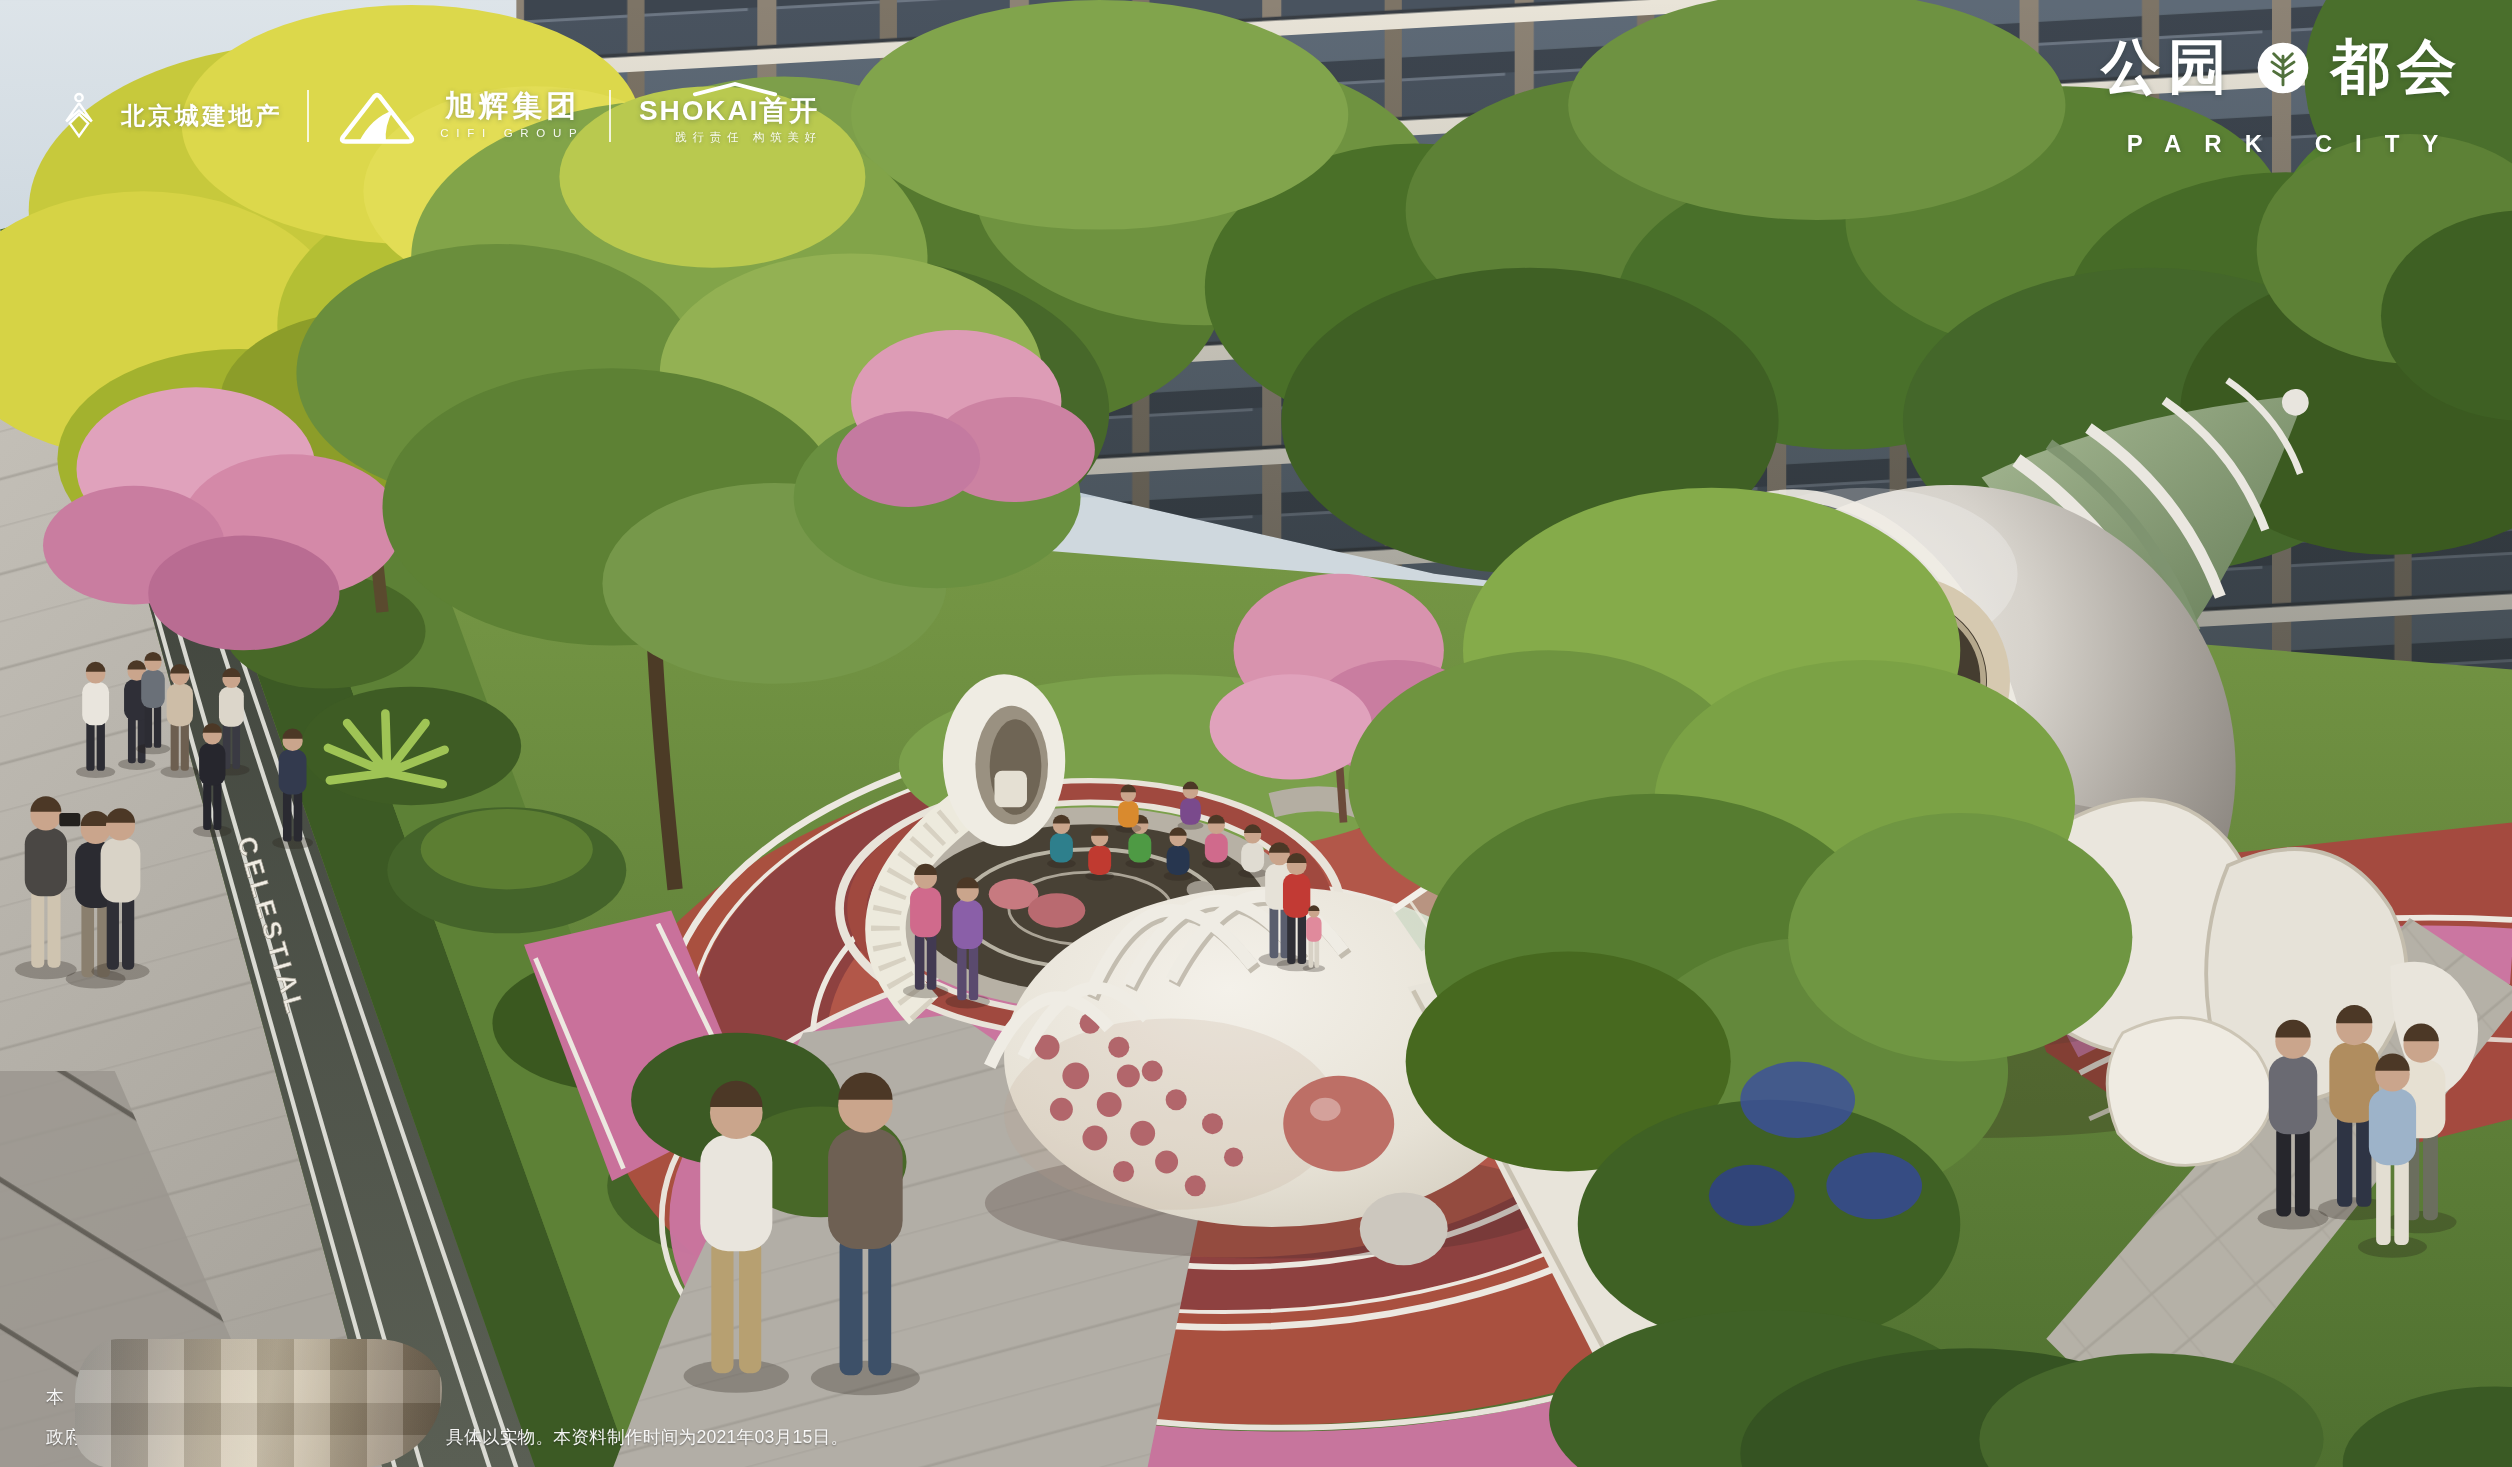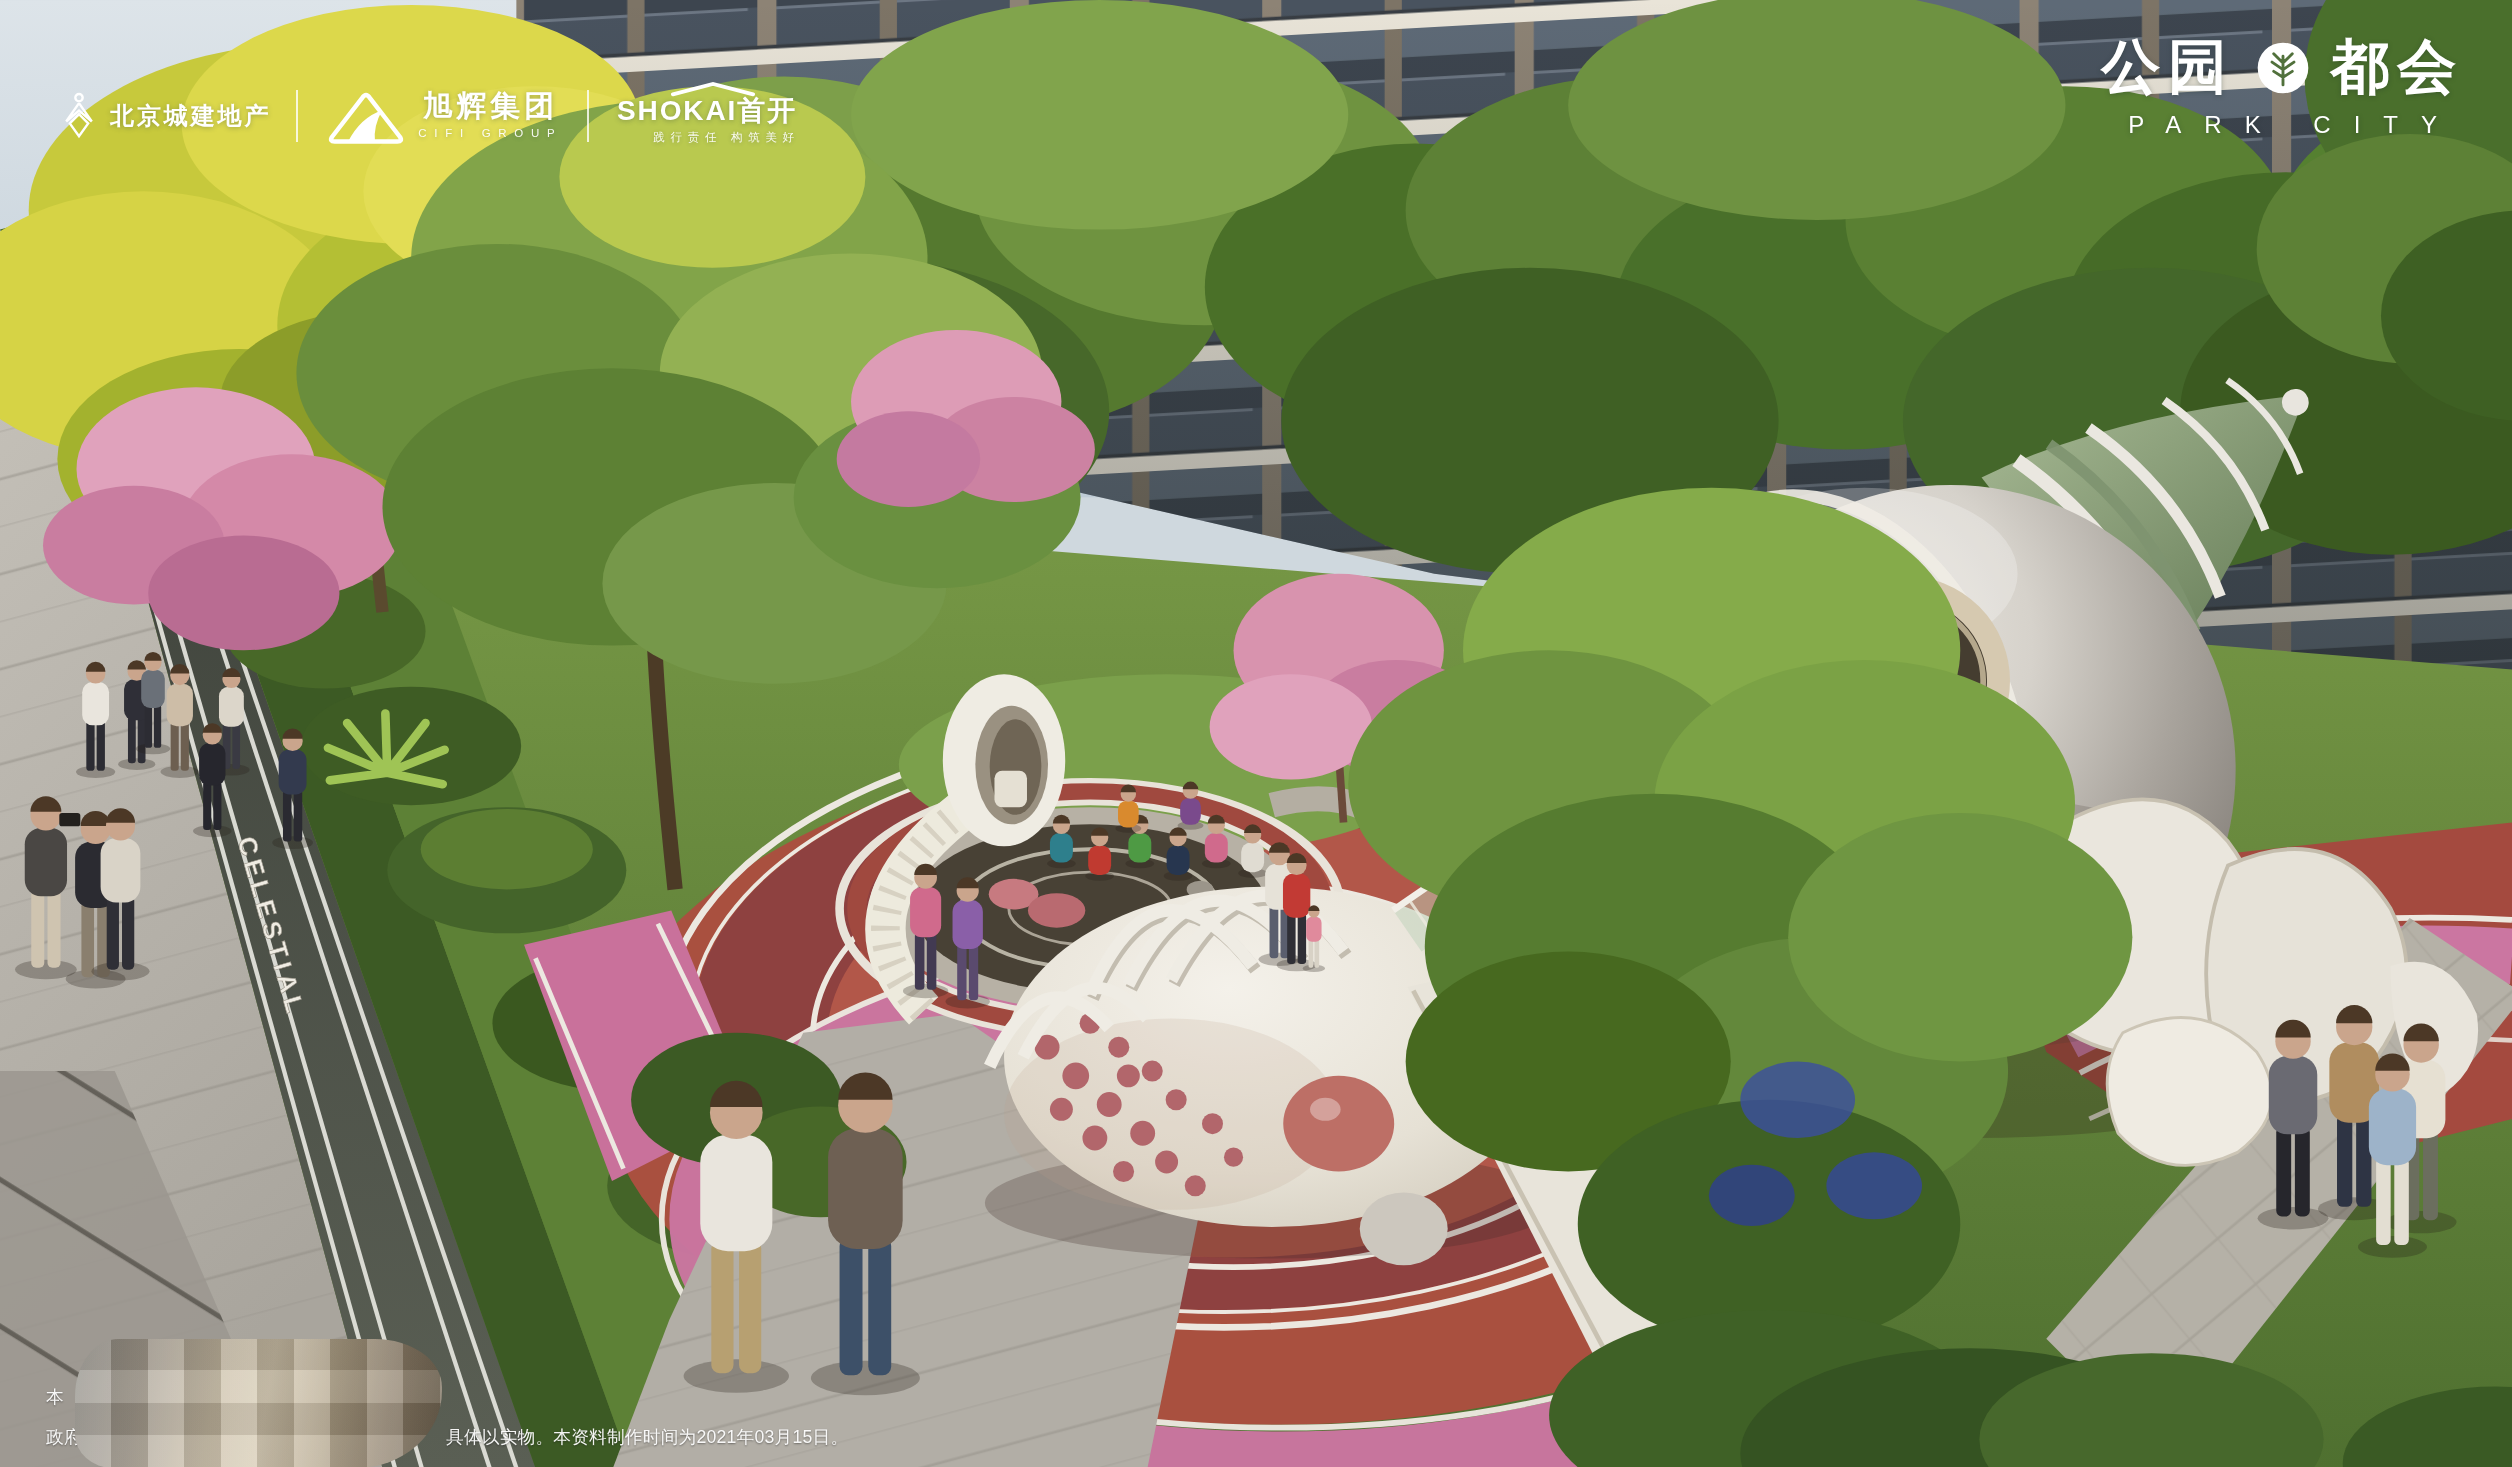--- a/index.html
+++ b/index.html
@@ -6,36 +6,36 @@
   .stage{position:relative;width:2512px;height:1468px;overflow:hidden;
          font-family:"Liberation Sans","DejaVu Sans",sans-serif;background:#cfd8de;}
   .scene{position:absolute;left:0;top:0;width:2512px;height:1468px;display:block;}
   
   .psh{fill:rgba(35,28,22,.28);}
   .ph{fill:#caa58c;}
   .phr{fill:#4c3826;}
   
   .brandbar{position:absolute;left:57px;top:86px;display:flex;align-items:center;gap:25px;
             color:#fff;z-index:7;text-shadow:0 1px 4.8px rgba(40,60,60,.35);}
-  .brand{display:flex;align-items:center;gap:9px;}
+  .brand{display:flex;align-items:center;gap:20px;}
   .brand-cn{font-size:24px;font-weight:700;letter-spacing:2.9px;white-space:nowrap;}
   .brand-cn.big{font-size:30px;letter-spacing:3.8px;}
   .bcol{display:flex;flex-direction:column;align-items:center;line-height:1;}
   .brand-en{font-size:11.5px;letter-spacing:7.7px;margin-top:6.7px;opacity:.92;}
   .brand-sub{font-size:11.5px;letter-spacing:5.7px;margin-top:7.7px;opacity:.92;white-space:nowrap;margin-left:39px;}
   .brand-shokai{font-size:28px;font-weight:700;letter-spacing:1.9px;white-space:nowrap;}
   .shokai{position:relative;padding-top:9.6px;}
   .roof-ic{position:absolute;top:-5.7px;left:55px;}
   .vdiv{width:1.9px;height:52px;background:rgba(255,255,255,.8);}
   
   .brandright{position:absolute;right:48px;top:38px;z-index:7;color:#fff;text-align:center;
               text-shadow:0 1px 5.7px rgba(30,50,40,.35);}
   .br-row{display:flex;align-items:center;justify-content:flex-start;gap:21px;}
   .br-cn{font-size:59px;font-weight:700;letter-spacing:7.7px;line-height:1;}
-  .br-en{font-size:24px;font-weight:400;letter-spacing:23px;margin-top:14px;margin-right:-23px;}
+  .br-en{font-size:24px;font-weight:700;letter-spacing:23px;margin-top:33px;margin-right:-23px;}
   
   .disc{position:absolute;z-index:5;color:rgba(255,255,255,.94);font-size:17.7px;
         letter-spacing:0.2px;white-space:nowrap;text-shadow:0 1px 1.9px rgba(20,20,20,.45);}
   
   .mosaic{position:absolute;left:75px;top:1339px;width:367px;height:129px;z-index:6;
     border-radius:44px 67px 86px 38px / 57px 48px 77px 34px;
     background-image:
       repeating-linear-gradient(90deg, rgba(255,255,255,.16) 0 36px, rgba(40,35,25,.14) 36px 73px),
       repeating-linear-gradient(0deg, rgba(255,255,255,.12) 0 33px, rgba(30,25,20,.12) 33px 65px),
       linear-gradient(100deg,#8e8b84 0%,#a9a195 18%,#cbbfa8 38%,#d6cab2 52%,#b4a68c 68%,#8f806b 84%,#6f6351 100%);

